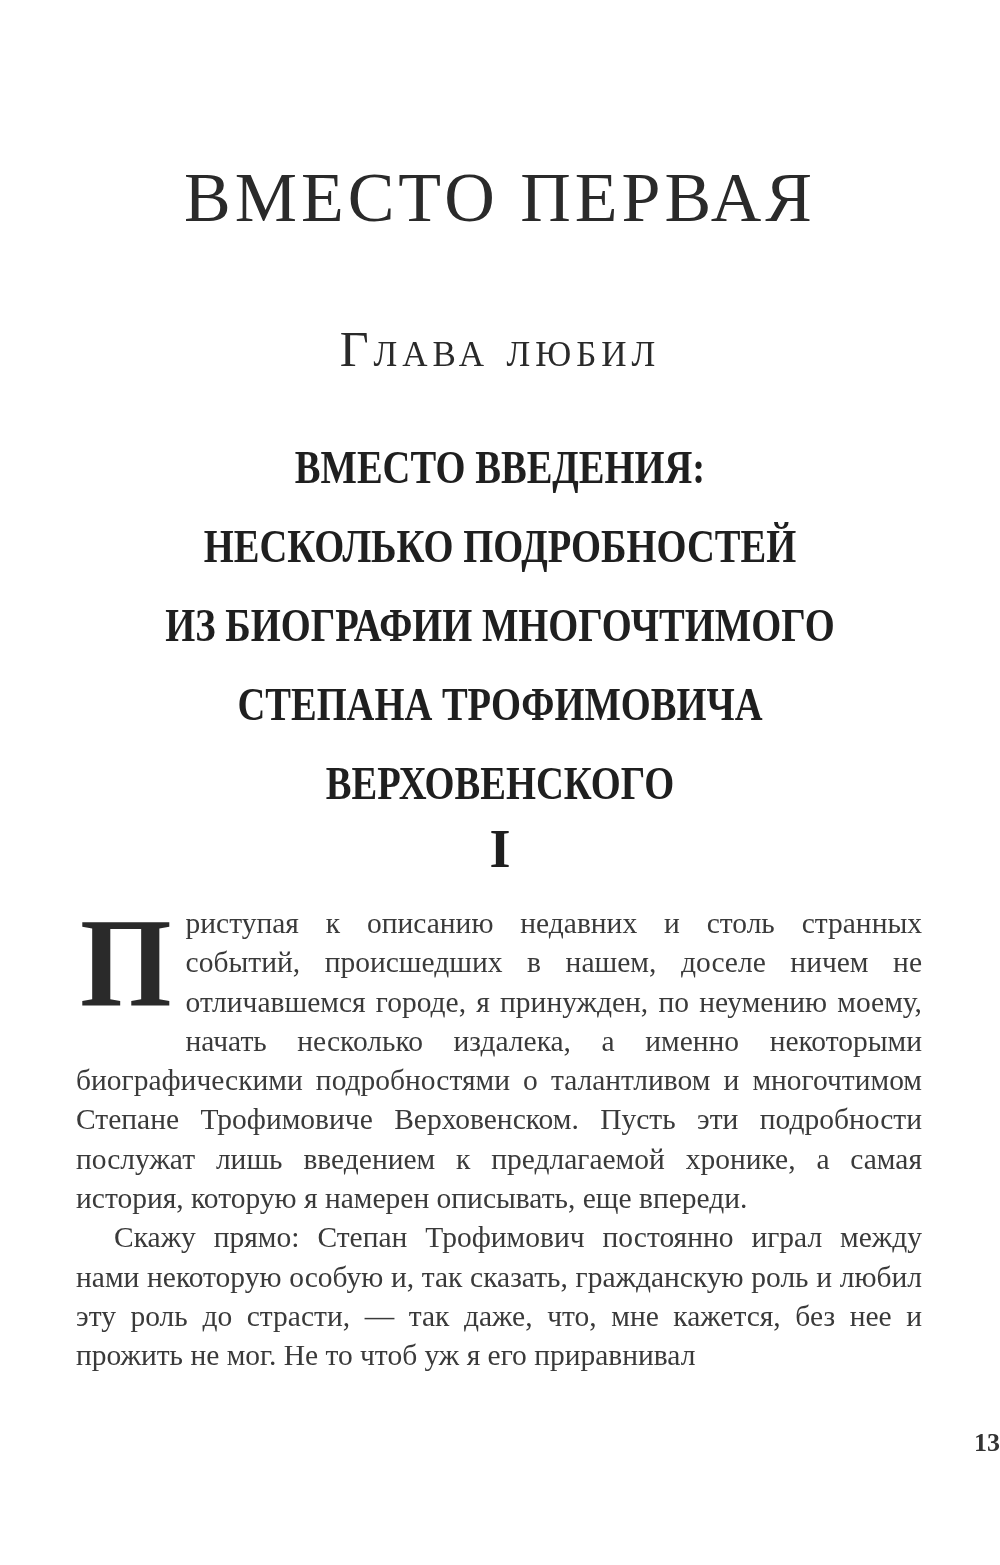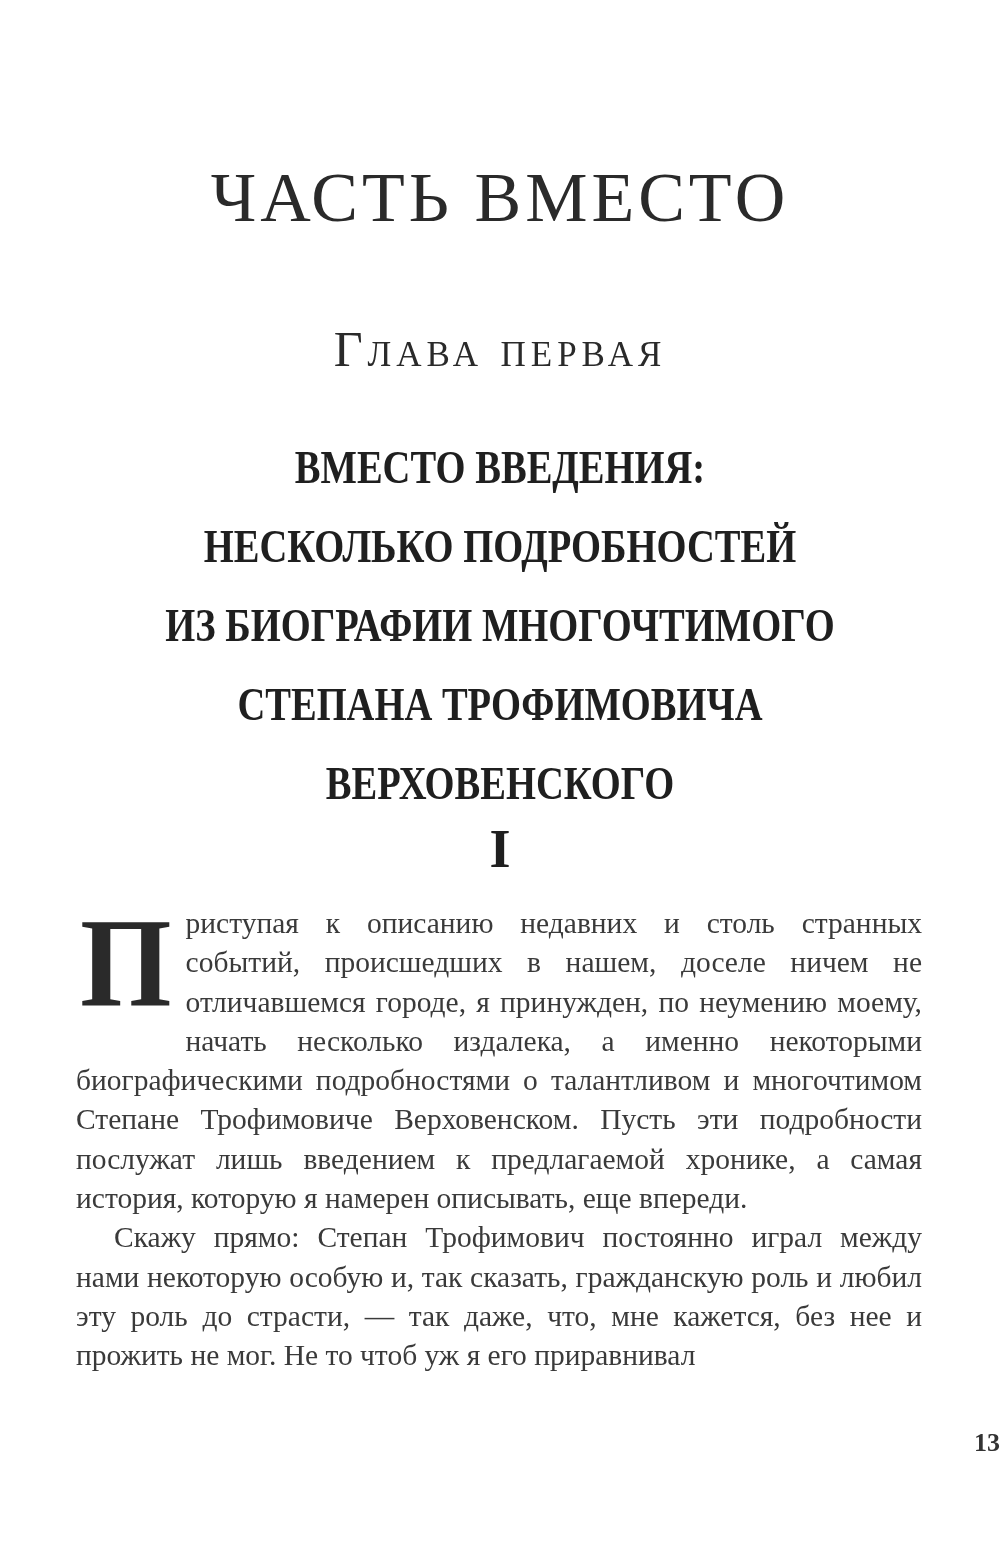--- a/index.html
+++ b/index.html
@@ -37,22 +37,22 @@
   }
   .page-number {
     position: absolute; top: 1428px; left: 0; width: 1000px; text-align: right;
     font-family: "Liberation Serif", "DejaVu Serif", serif; font-weight: bold; font-size: 26px; color: #333;
   }
 </style>
 </head>
 <body>
 
 <div class="page">
-  <div class="part-title">ЧАСТЬ ВМЕСТО</div>
-  <div class="chapter-title">Глава первая</div>
+  <div class="part-title">ВМЕСТО ПЕРВАЯ</div>
+  <div class="chapter-title">Глава любил</div>
 
   <div class="heading">
     <div>ВМЕСТО ВВЕДЕНИЯ:</div>
     <div>НЕСКОЛЬКО ПОДРОБНОСТЕЙ</div>
     <div>ИЗ БИОГРАФИИ МНОГОЧТИМОГО</div>
     <div>СТЕПАНА ТРОФИМОВИЧА</div>
     <div>ВЕРХОВЕНСКОГО</div>
   </div>
 
   <div class="section-num">I</div>

